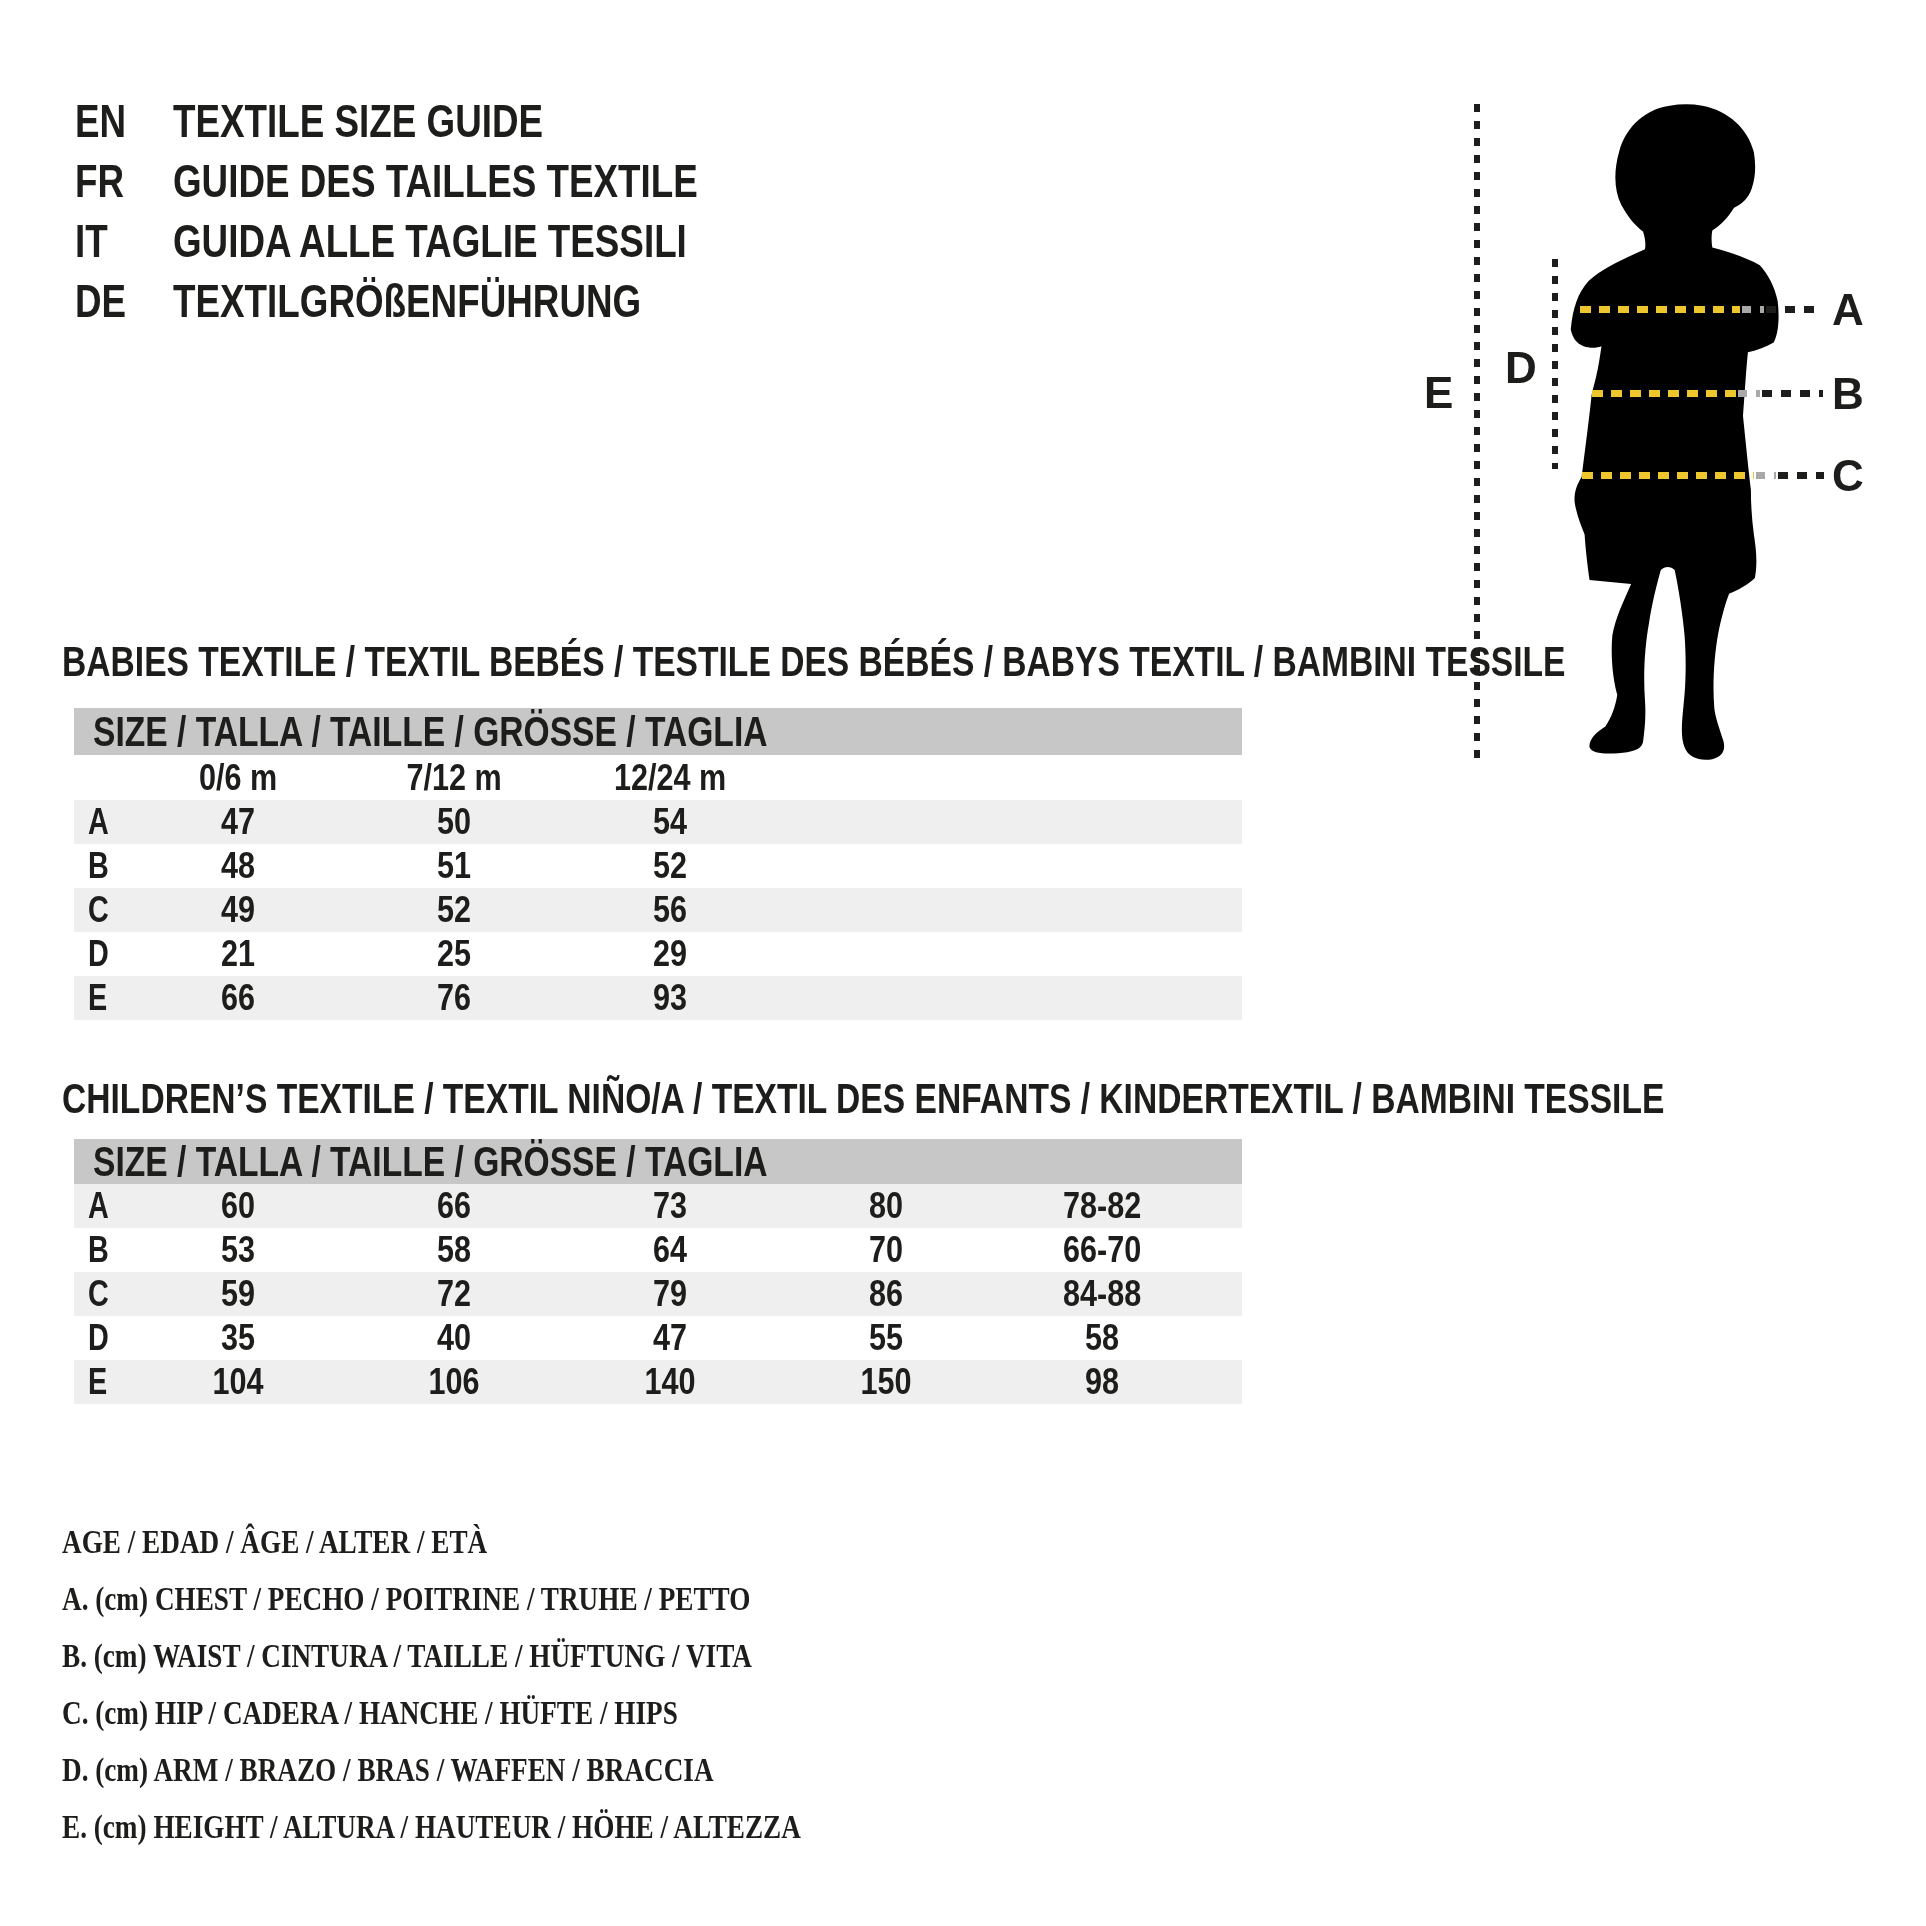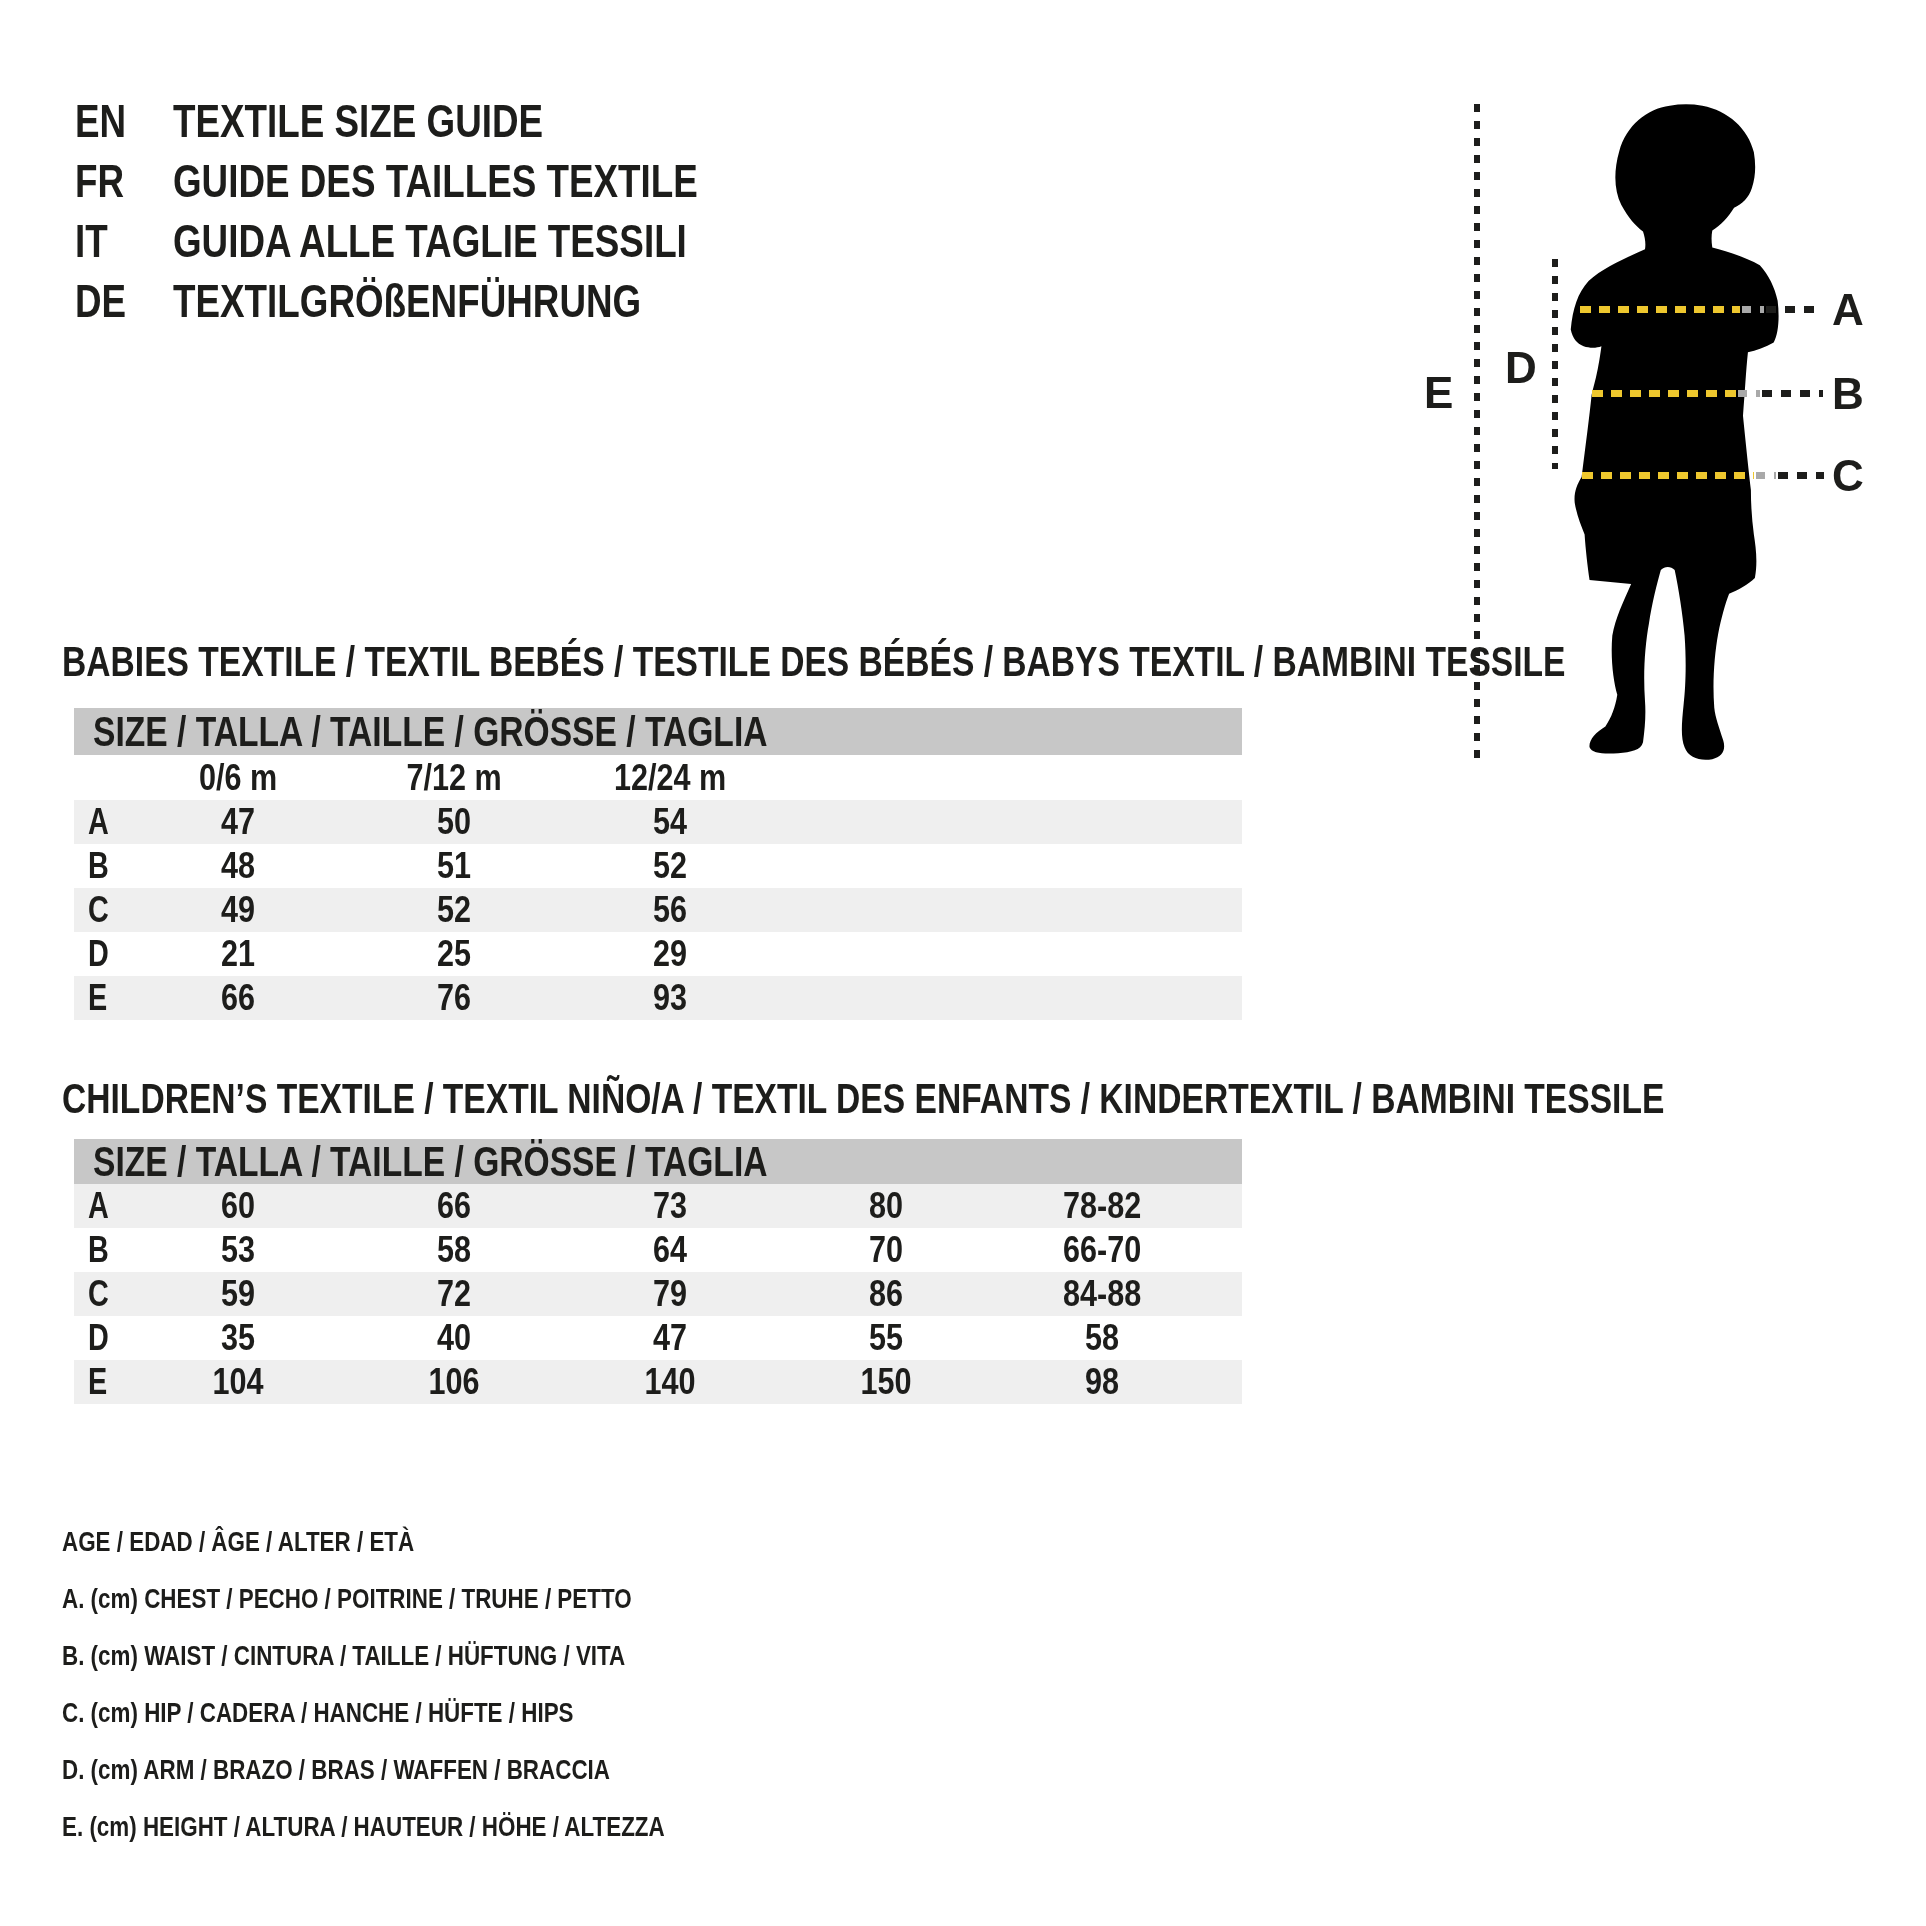--- a/index.html
+++ b/index.html
@@ -40,21 +40,21 @@
   .size-table{width:1168px;}
   .size-bar{height:47px;background:var(--bar);font-size:42px;line-height:47px;padding-left:19px;}
   .cols-row,.data-row{display:flex;align-items:center;font-size:36px;}
   .cols-row{height:45px;}
   .data-row{height:44px;}
   .data-row.odd{background:var(--stripe);}
   .rlabel{flex:0 0 56px;padding-left:14px;}
   .cell{flex:0 0 216px;text-align:center;}
 
   
-  .legend{left:62px;top:1513px;font-size:28px;}
+  .legend{left:62px;top:1513px;font-size:34px;font-family:Liberation Serif, serif;}
   .legend div{line-height:57px;}
 
   svg{display:block;}
 </style>
 </head>
 <body>
 
 <div class="abs lang-block">
   <div class="lang-row">
     <span class="lang-code"><span class="cond">EN</span></span>

